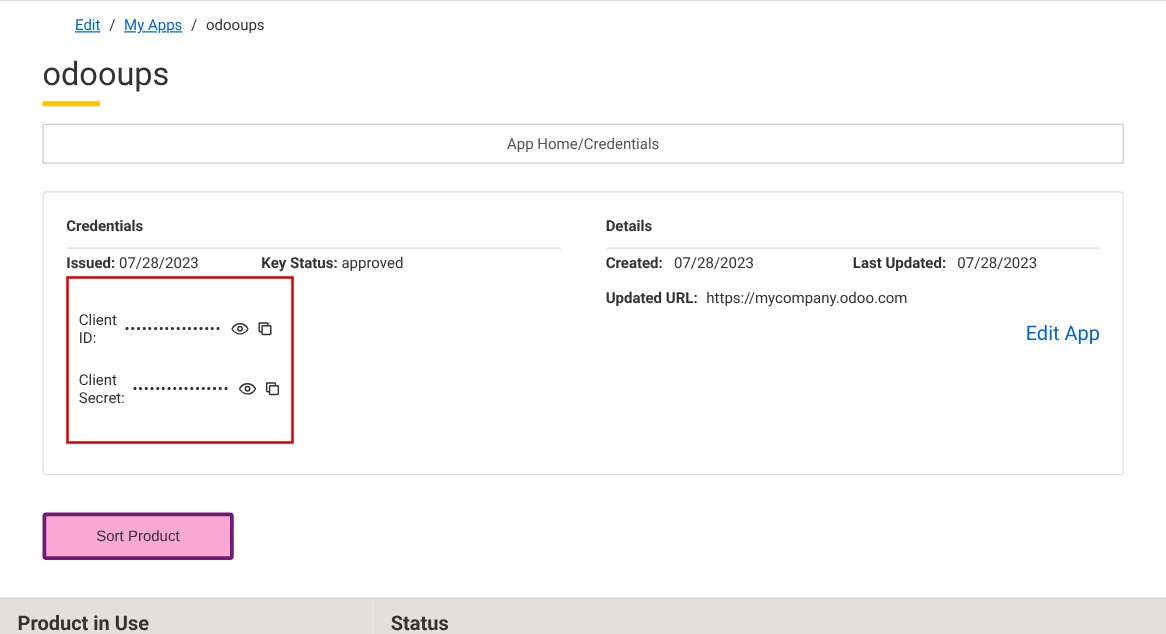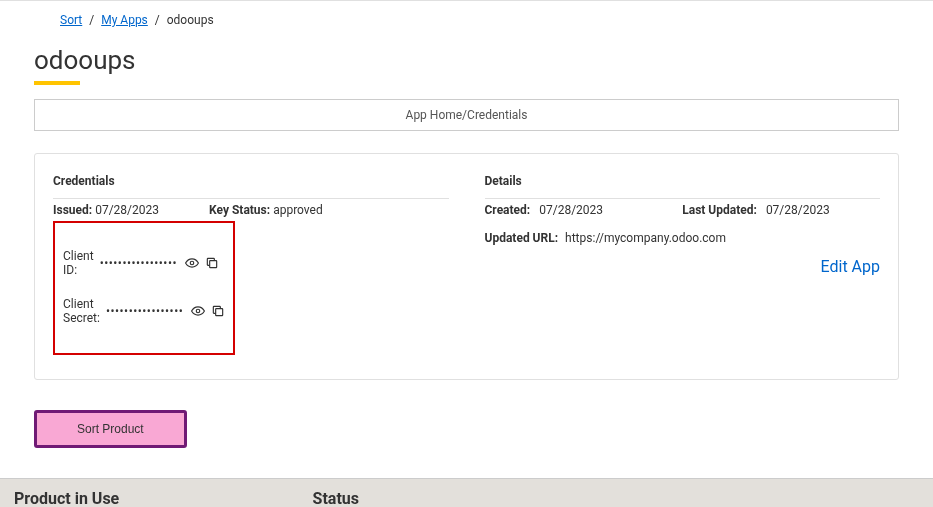--- a/index.html
+++ b/index.html
@@ -49,21 +49,21 @@
     .col-product { width: 32%; }
     .col-status { width: 55%; }
     .col-action { width: 13%; text-align: right; }
   </style>
 </head>
 <body>
 
 <div class="top-border"></div>
 <div class="page">
   <div class="breadcrumb">
-    <a href="#">Sort</a>
+    <a href="#">Edit</a>
     <span class="sep">/</span>
     <a href="#">My Apps</a>
     <span class="sep">/</span>
     <span>odooups</span>
   </div>
 
   <h1 class="page-title">odooups</h1>
   <div class="title-underline"></div>
 
   <div class="info-bar">App Home/Credentials</div>

